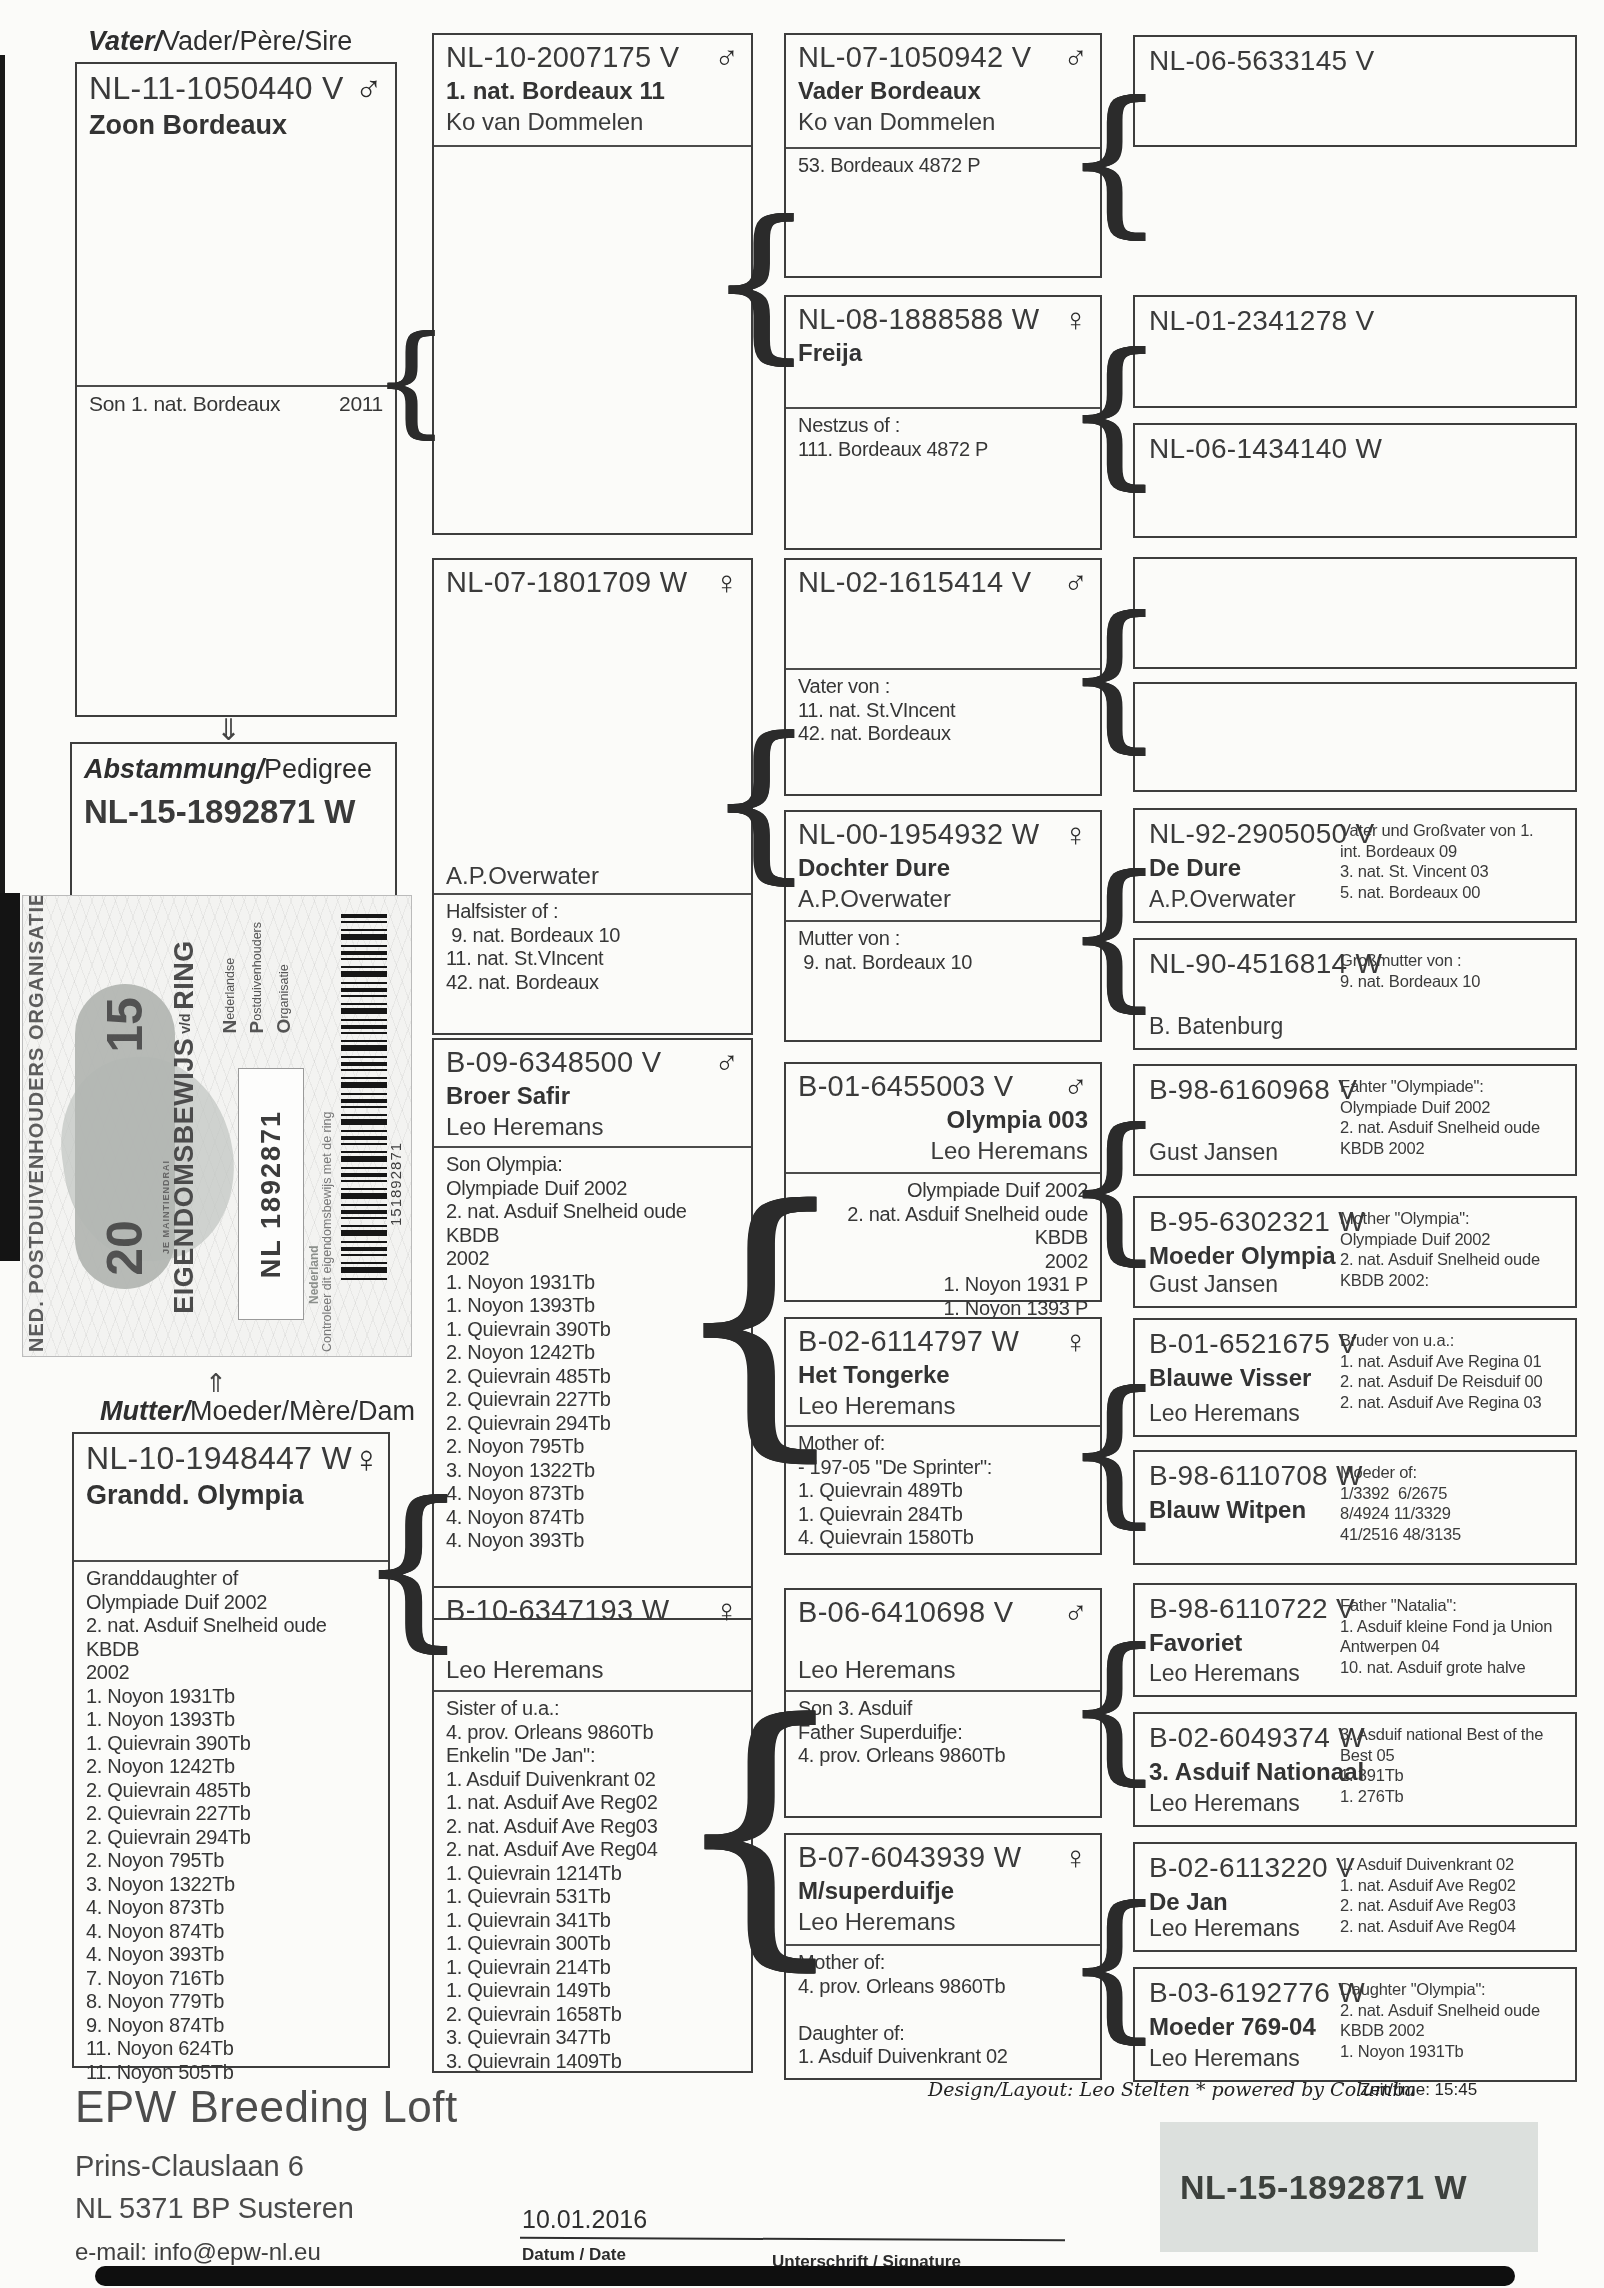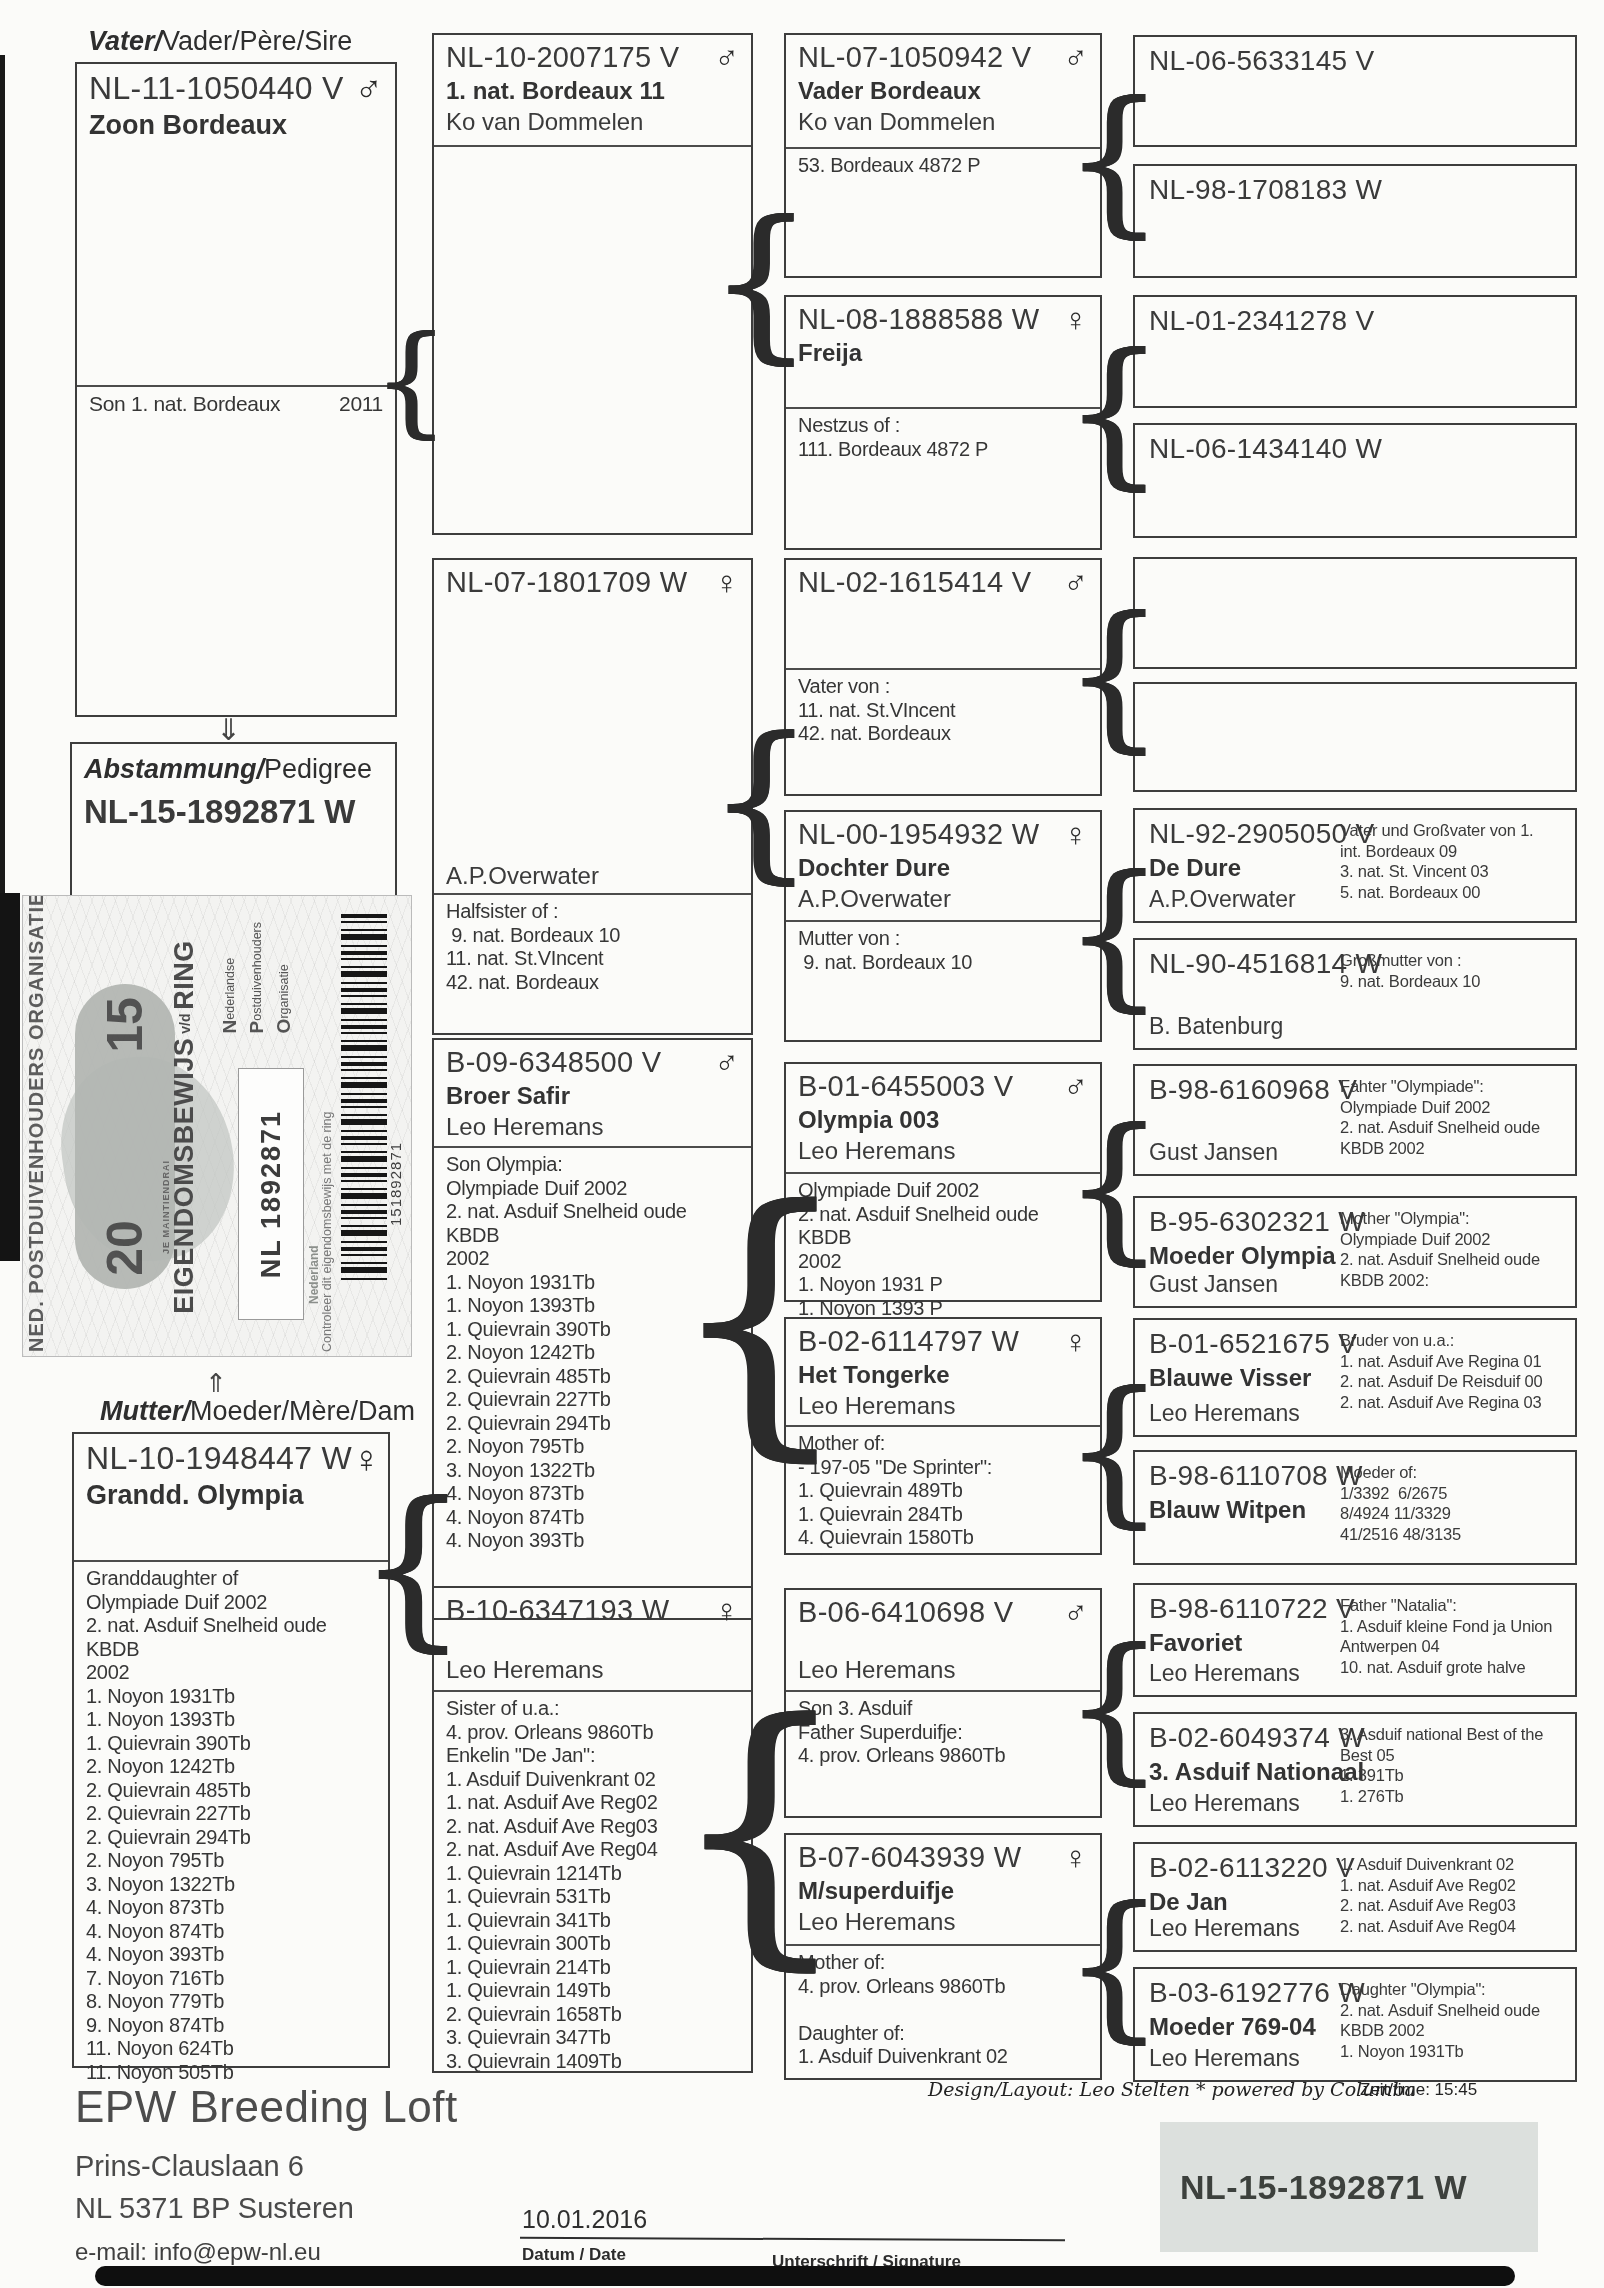--- a/index.html
+++ b/index.html
@@ -314,21 +314,21 @@
           <span class="ring">NL-00-1954932 W</span>
           <span class="sex">♀</span>
         </div>
       <div class="pname">Dochter Dure</div>
       <div class="fancier">A.P.Overwater</div>
     </div>
     <div class="bbody">Mutter von :
  9. nat. Bordeaux 10</div>
   </div>
 
-  <div class="box" style="left:784px;top:1062px;width:318px;height:240px;">
+  <div class="box" style="left:784px;top:1062px;width:318px;height:240px;text-align:right;">
     <div class="bhead" style="height:108px;">
       <div class="rrow">
           <span class="ring">B-01-6455003 V</span>
           <span class="sex">♂</span>
         </div>
       <div class="pname">Olympia 003</div>
       <div class="fancier">Leo Heremans</div>
     </div>
     <div class="bbody">Olympiade Duif 2002
 2. nat. Asduif Snelheid oude KBDB
@@ -379,25 +379,20 @@
     <div class="bbody">Mother of:
 4. prov. Orleans 9860Tb
 
 Daughter of:
 1. Asduif Duivenkrant 02</div>
   </div>
 
   <div class="box" style="left:1133px;top:35px;width:444px;height:112px;">
     <div class="g4left">
         <span class="ring g4ring">NL-06-5633145 V</span>
-      </div>
-  </div>
-  <div class="box" style="left:1133px;top:164px;width:444px;height:114px;">
-    <div class="g4left">
-        <span class="ring g4ring">NL-98-1708183 W</span>
       </div>
   </div>
   <div class="box" style="left:1133px;top:295px;width:444px;height:113px;">
     <div class="g4left">
         <span class="ring g4ring">NL-01-2341278 V</span>
       </div>
   </div>
   <div class="box" style="left:1133px;top:423px;width:444px;height:115px;">
     <div class="g4left">
         <span class="ring g4ring">NL-06-1434140 W</span>

